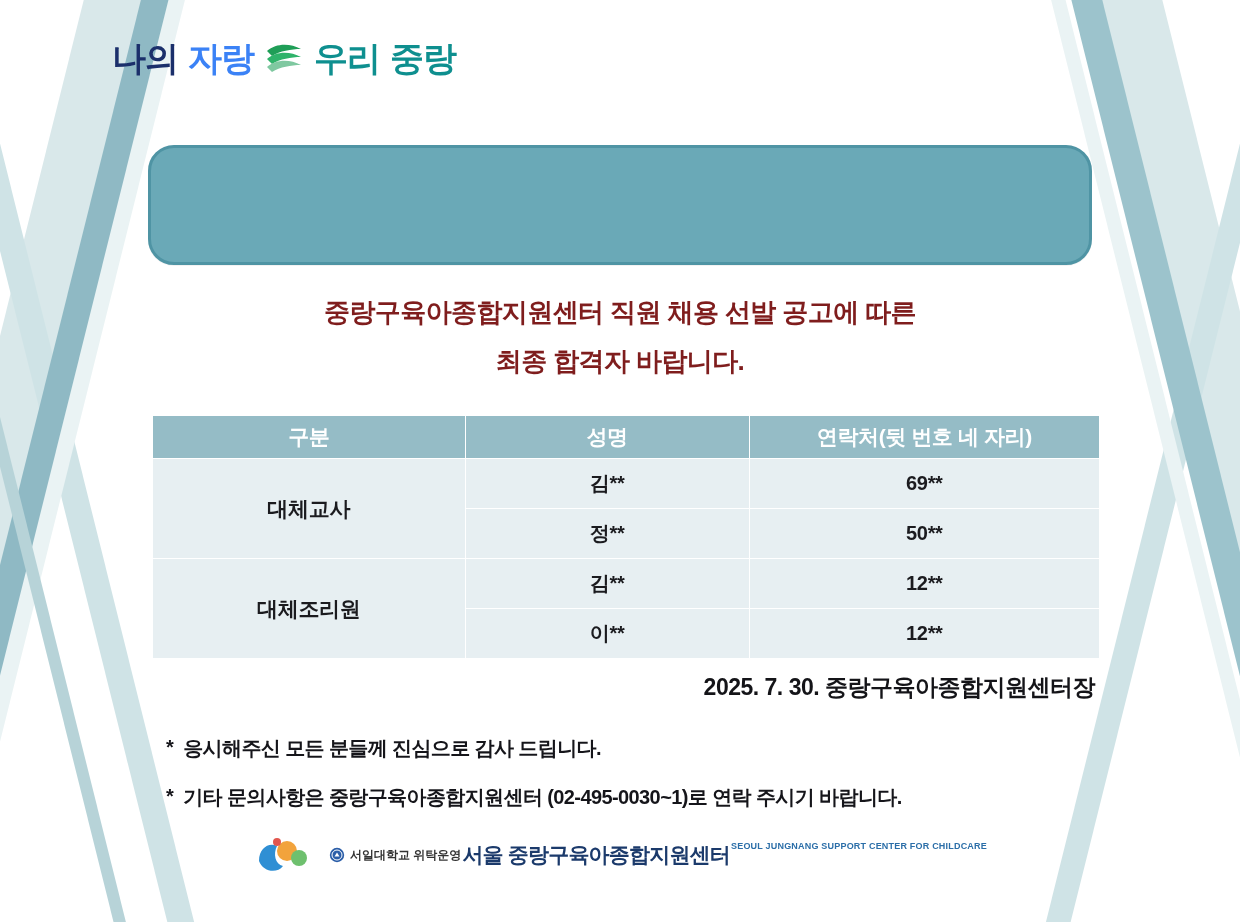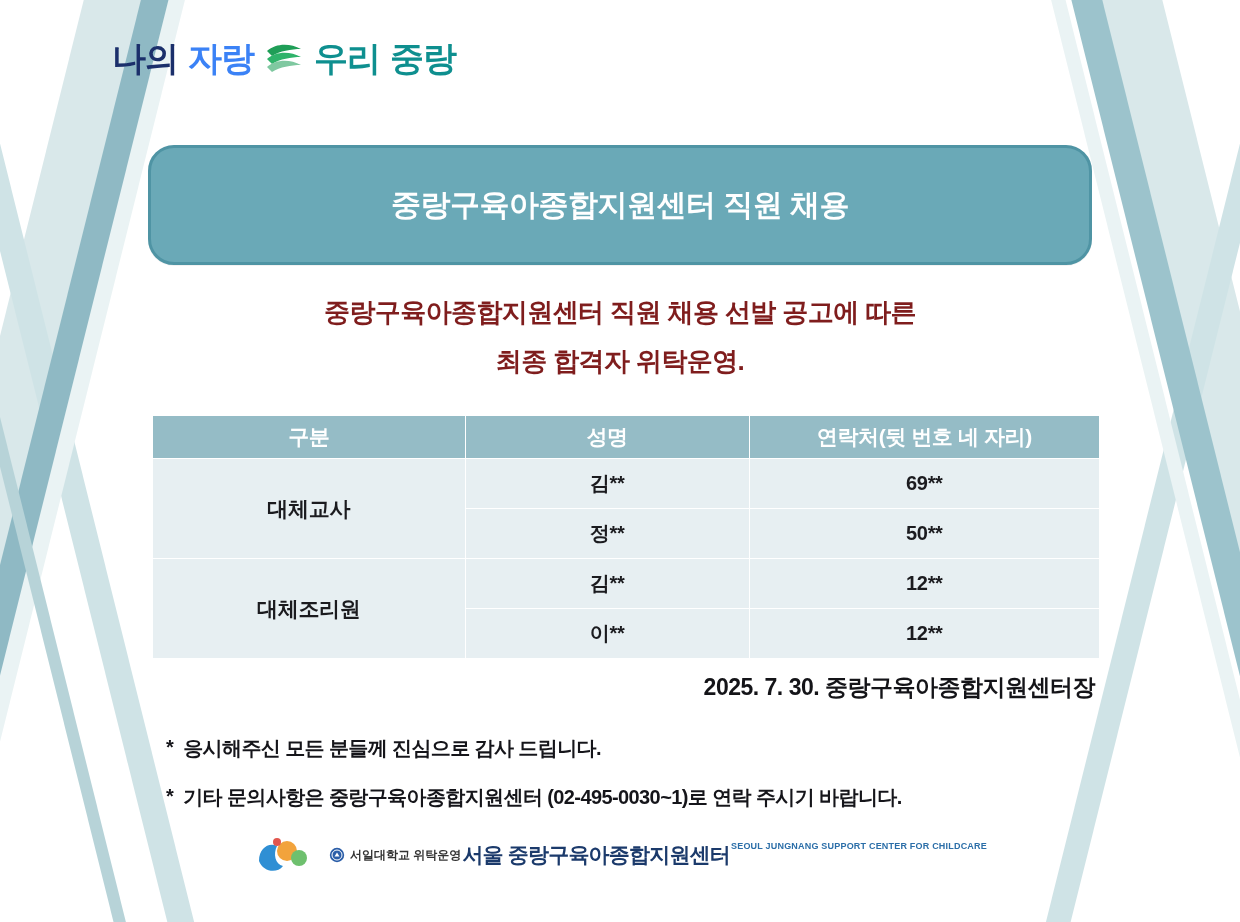--- a/index.html
+++ b/index.html
@@ -298,26 +298,25 @@
         <path d="M3 9 C12 1, 26 1, 37 7 C27 7, 16 9, 8 14 Z" fill="#1f9e57"></path>
         <path d="M3 17 C12 9, 26 9, 37 15 C27 15, 16 17, 8 22 Z" fill="#2fb36a"></path>
         <path d="M3 25 C12 17, 26 17, 37 23 C27 23, 16 25, 8 30 Z" fill="#7fc8a0"></path>
       </svg>
     </span>
     <span class="t-teal">우리</span>
     <span class="t-teal">중랑</span>
   </div>
 
   <div class="title-pill">
-    <div>중랑구육아종합지원센터 직원 채용</div>
   </div>
 
   <div class="lead">
     <span>중랑구육아종합지원센터 직원 채용 선발 공고에 따른</span>
-    <span class="line2">최종 합격자 위탁운영.</span>
+    <span class="line2">최종 합격자 바랍니다.</span>
   </div>
 
   <div class="table-wrap">
     <table class="result">
       <colgroup>
         <col class="col-1">
           <col class="col-2">
           <col class="col-3">
       </colgroup>
       <thead>

